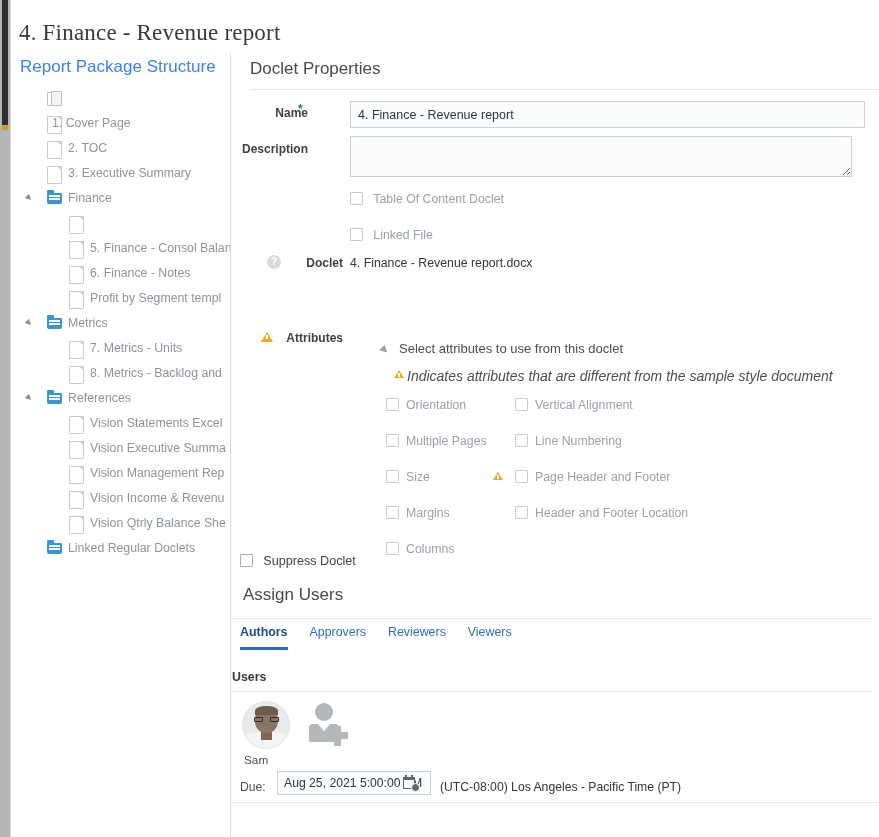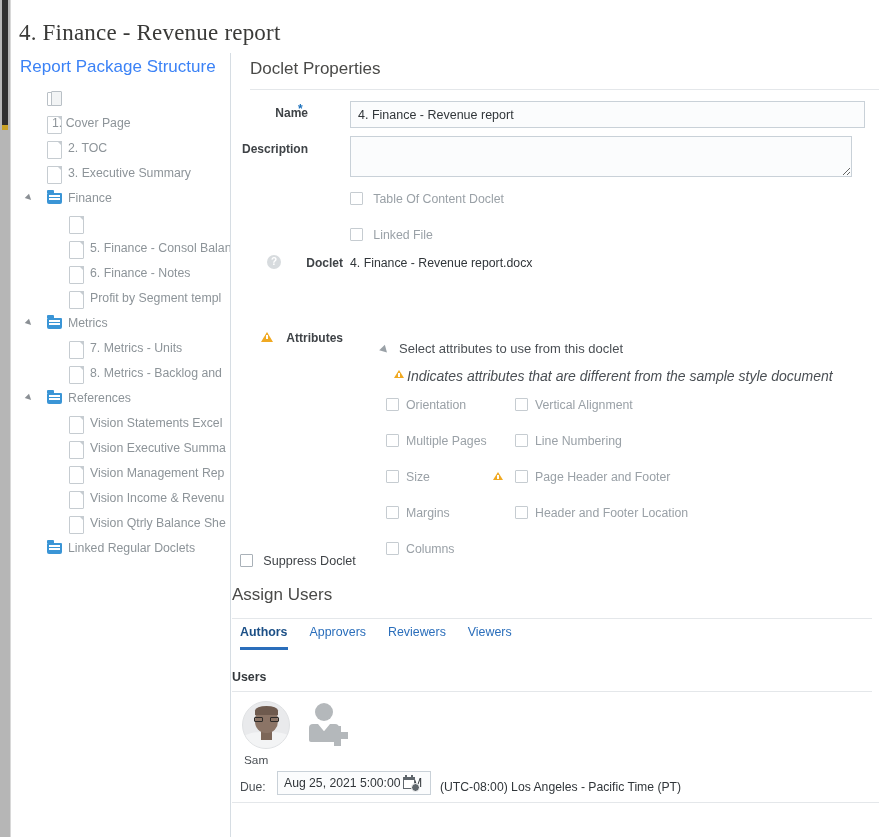--- a/index.html
+++ b/index.html
@@ -322,20 +322,21 @@
     color: #4a4f54;
     white-space: nowrap;
     font-style: italic;
   }
 
   #assign-users-heading {
     position: absolute;
     font-size: 17px;
     color: #4a4a48;
     white-space: nowrap;
+    padding-left: 11px;
   }
 
   
   #tabs {
     position: absolute;
     white-space: nowrap;
   }
   .tab {
     display: inline-block;
     font-size: 12.4px;

